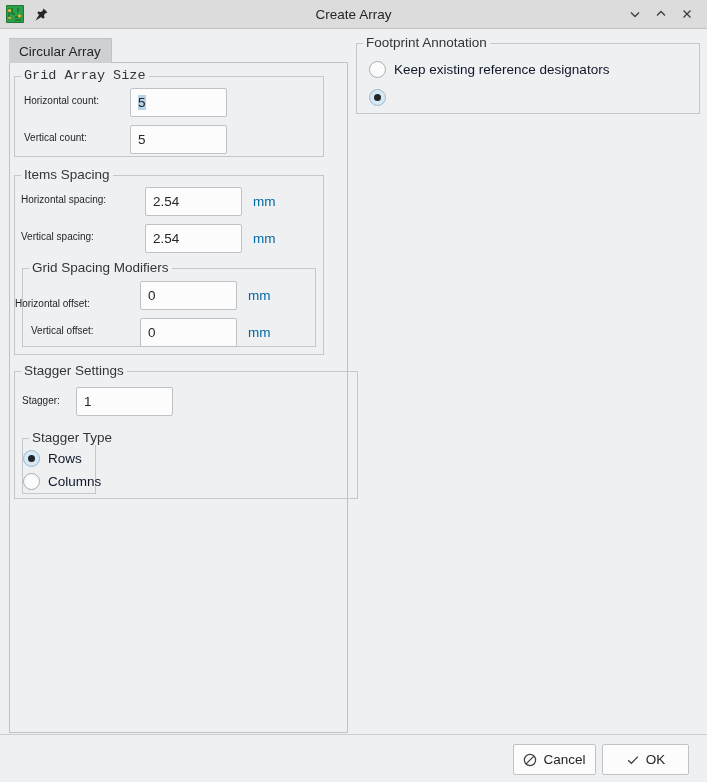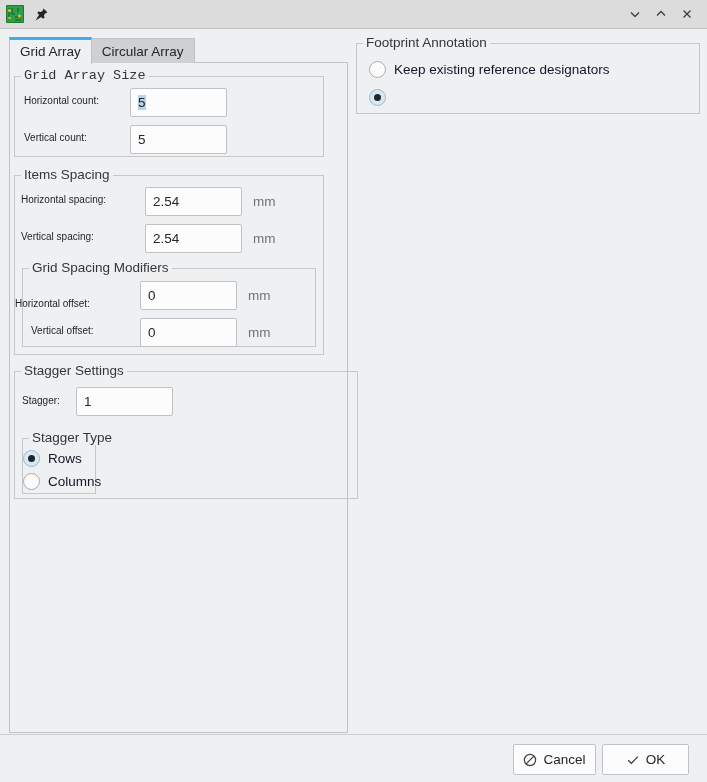--- a/index.html
+++ b/index.html
@@ -150,21 +150,21 @@
     padding: 0 7px;
     font-size: 13.5px;
     color: #232629;
   }
   .field .sel {
     background: #b7d3ea;
   }
   .unit {
     position: absolute;
     font-size: 13.5px;
-    color: #737373;
+    color: #0369a1;
   }
 
   
   .radio-row {
     position: absolute;
     display: flex;
     align-items: center;
     gap: 8px;
     white-space: nowrap;
   }
@@ -247,43 +247,41 @@
       <circle cx="3.5" cy="5.5" r="1.6" fill="#f0b429"></circle>
       <circle cx="13.5" cy="11" r="1.6" fill="#f0b429"></circle>
       <circle cx="3.5" cy="13" r="1.3" fill="#f0b429"></circle>
     </svg>
   </span>
   <span class="tb-pin">
     <svg width="15" height="15" viewBox="0 0 16 16">
       <path d="M10.2 1.6 L14.4 5.8 L12.6 6.4 L10.6 8.4 L11.2 11.4 L9.6 12.4 L5.4 8.2 L1.6 14.4 L7.8 10.6 L3.6 6.4 L4.6 4.8 L7.6 5.4 L9.6 3.4 Z" fill="#232629"></path>
     </svg>
   </span>
+  <div class="tb-title">Create Array</div>
   <div class="tb-buttons">
     <span class="tb-btn">
       <svg width="14" height="14" viewBox="0 0 14 14">
           <path d="M3 5.5 L7 9.5 L11 5.5" stroke="#3b3e40" stroke-width="1.3" fill="none"></path>
         </svg>
     </span>
     <span class="tb-btn">
       <svg width="14" height="14" viewBox="0 0 14 14">
           <path d="M3 8.5 L7 4.5 L11 8.5" stroke="#3b3e40" stroke-width="1.3" fill="none"></path>
         </svg>
     </span>
     <span class="tb-btn">
       <svg width="14" height="14" viewBox="0 0 14 14">
           <path d="M3.5 3.5 L10.5 10.5 M10.5 3.5 L3.5 10.5" stroke="#3b3e40" stroke-width="1.3" fill="none"></path>
         </svg>
     </span>
   </div>
 </div>
 
 <div class="tabstrip">
-  <div class="tab active">
-    <span>Grid Array</span>
-  </div>
   <div class="tab inactive">
     <span>Circular Array</span>
   </div>
 </div>
 
 <div class="tabpanel"></div>
 
 <div class="group" style="left:14px; top:76px; width:310px; height:81px;font-family:Liberation Mono, monospace;">
   <span class="glabel">Grid Array Size</span>
 </div>

